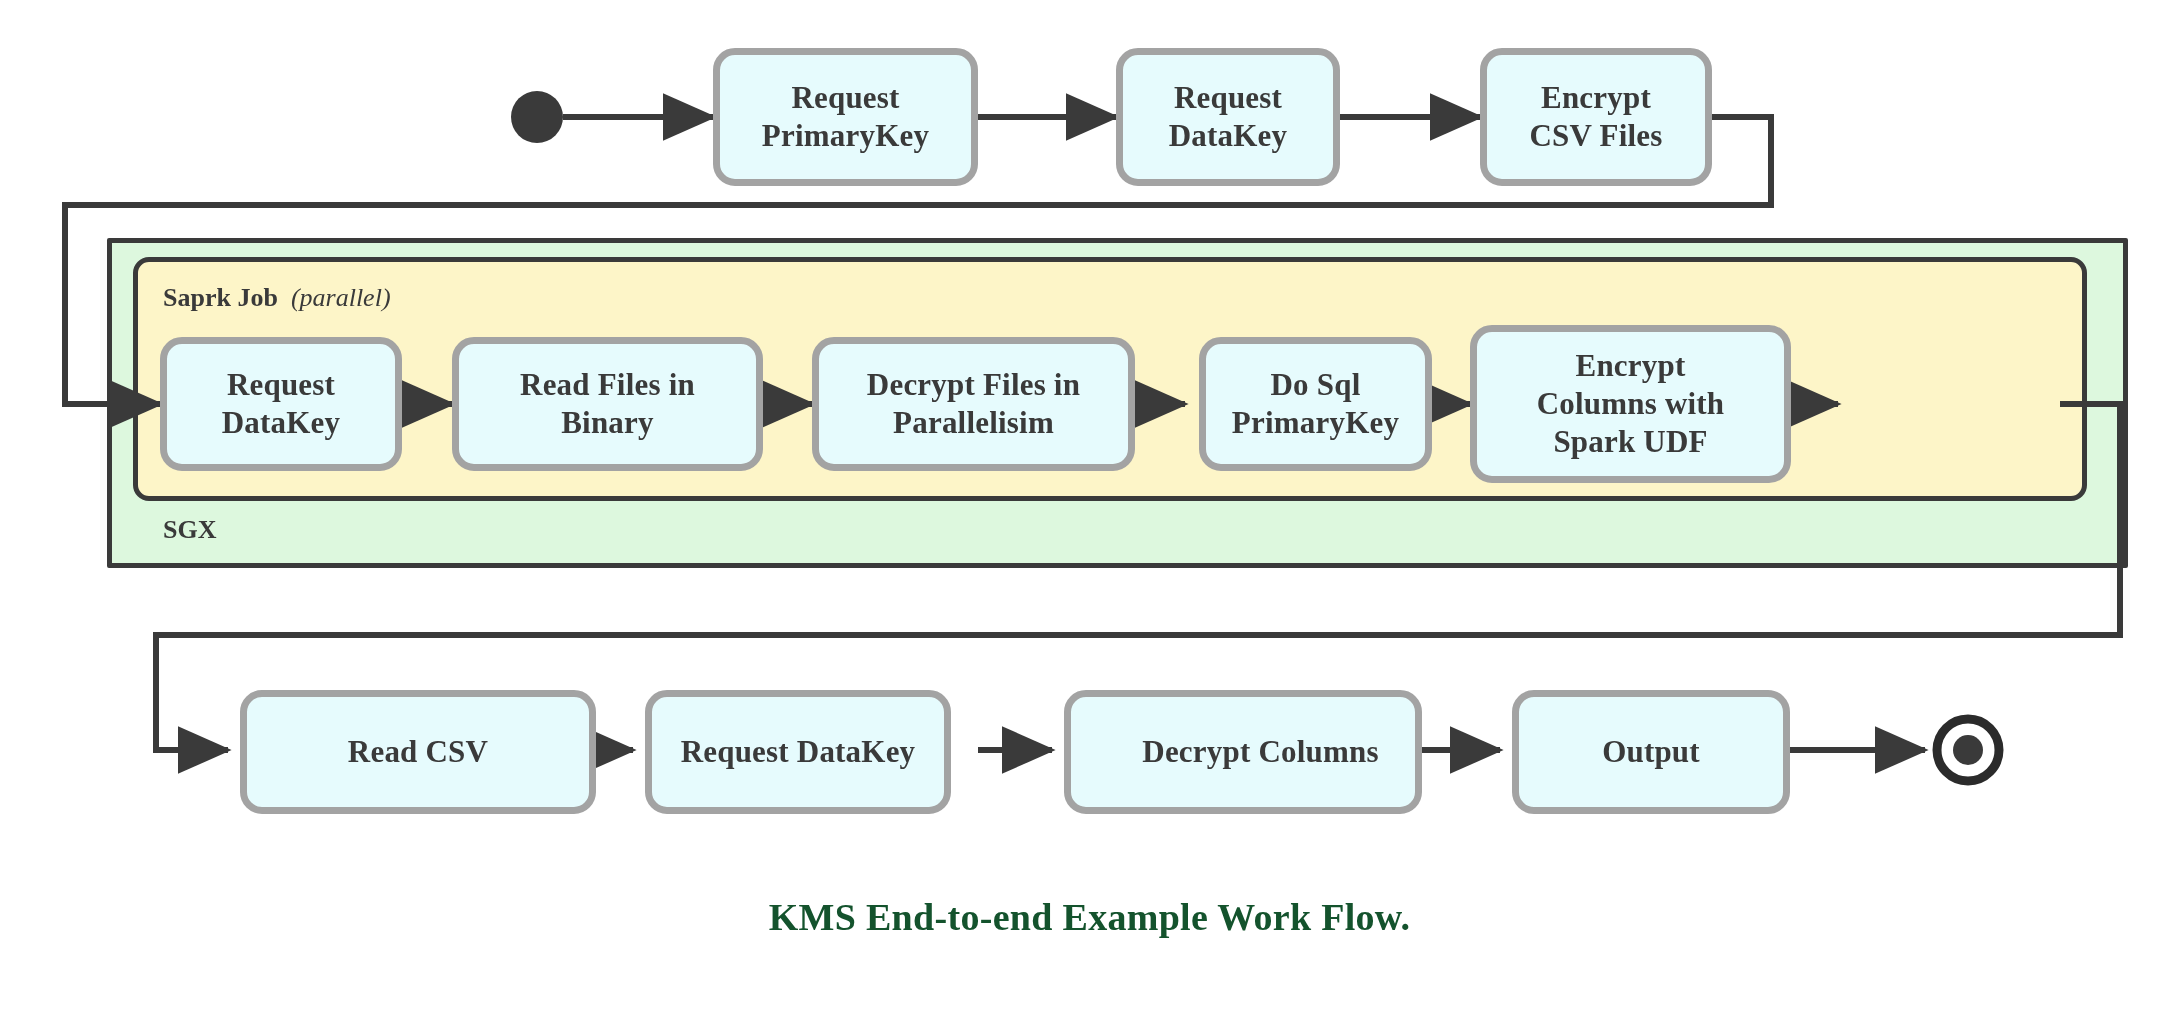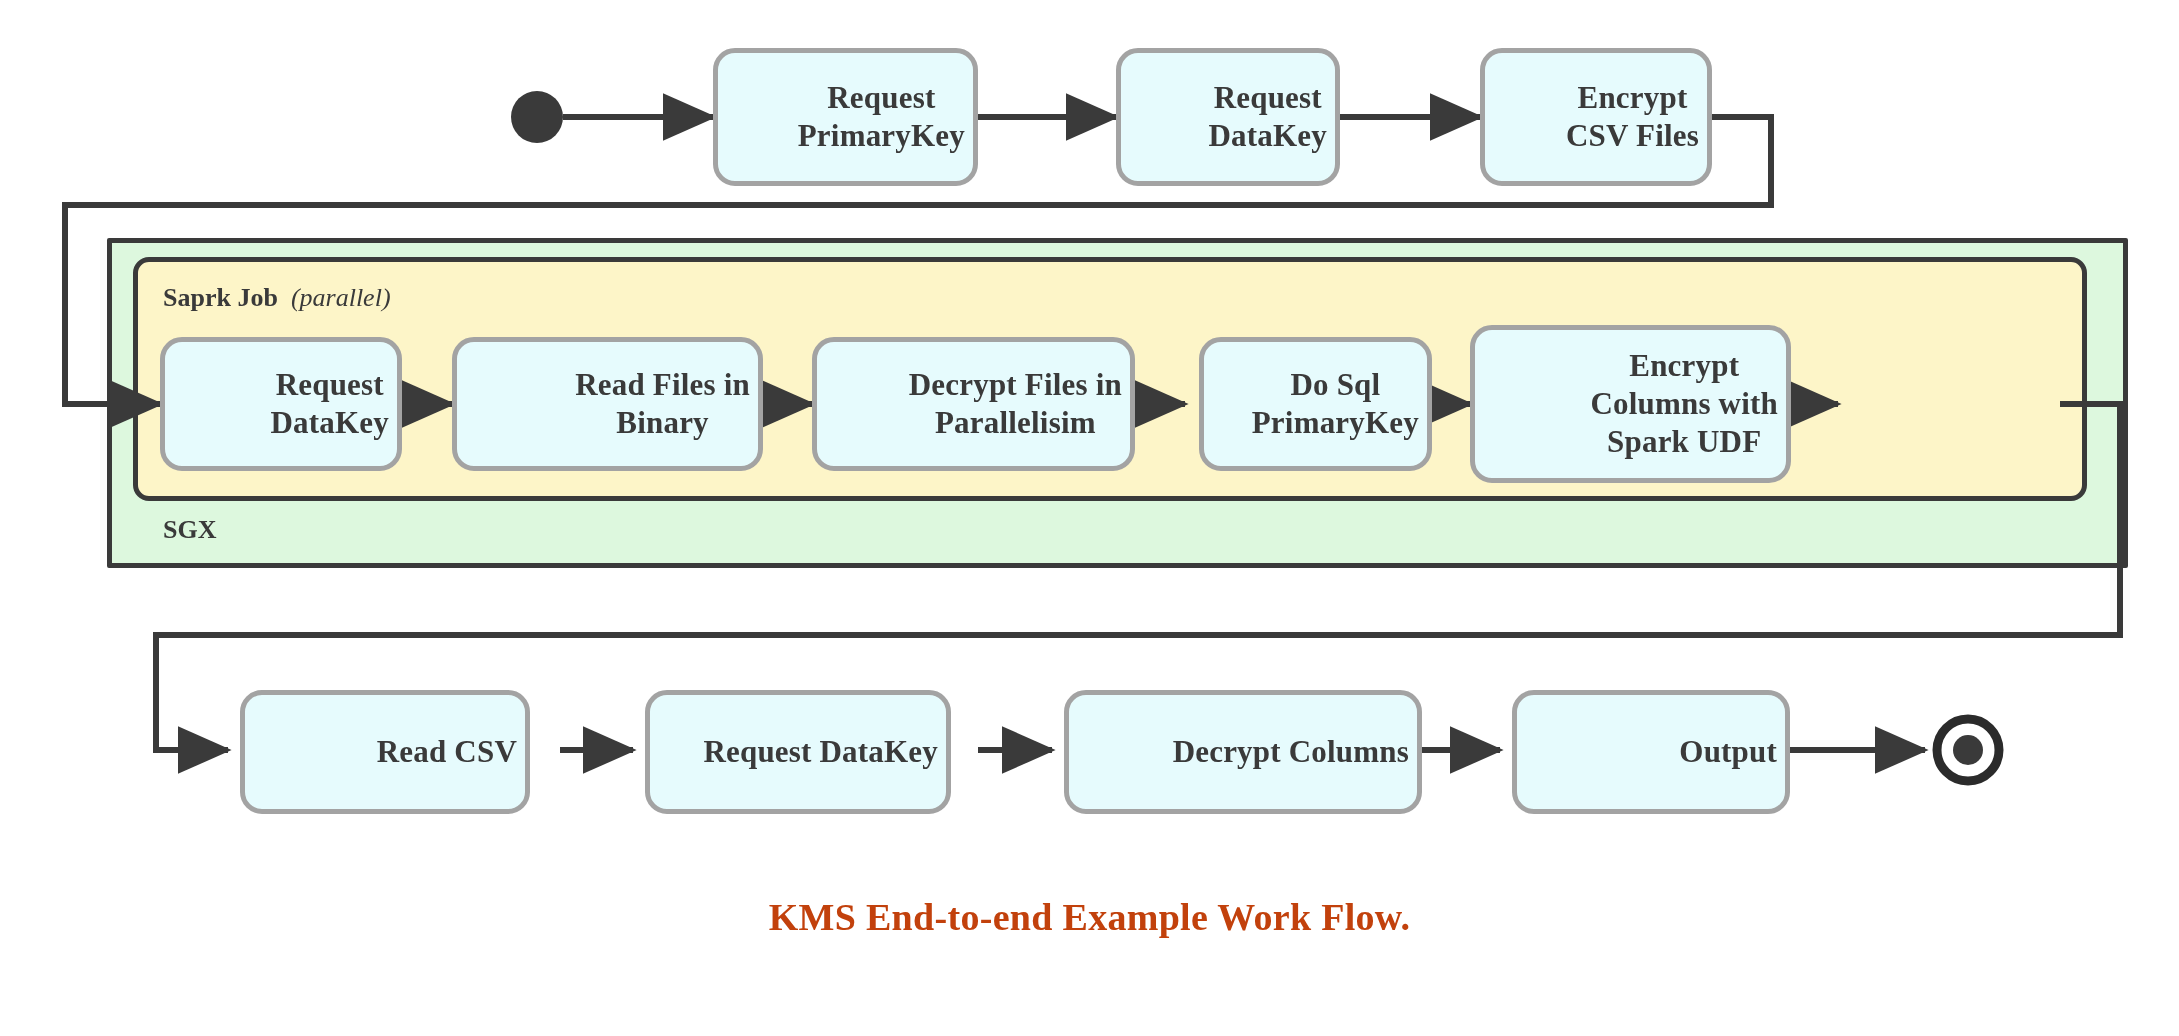--- a/index.html
+++ b/index.html
@@ -21,25 +21,25 @@
     position: absolute;
     left: 0;
     top: 0;
     width: 2179px;
     height: 1036px;
   }
   .node {
     position: absolute;
     box-sizing: border-box;
     background: #e6fbfd;
-    border: 5px solid #a3a3a3;
+    border: 7px solid #a3a3a3;
     border-radius: 22px;
     display: flex;
     align-items: center;
-    justify-content: flex-end;
+    justify-content: center;
     text-align: center;
     color: #3a3a3a;
     font-weight: bold;
     font-size: 31px;
     line-height: 1.22;
     letter-spacing: .2px;
     padding: 0 8px;
   }
   .node span { display: block; }
   .container-box {
@@ -64,21 +64,21 @@
     white-space: nowrap;
   }
   .box-label .paren {
     font-weight: normal;
     font-style: italic;
   }
   .caption {
     position: absolute;
     width: 100%;
     text-align: center;
-    color: #c2410c;
+    color: #14532d;
     font-weight: bold;
     font-size: 38px;
     letter-spacing: .3px;
   }
 </style>
 </head>
 <body>
 
 <div id="canvas">
 
@@ -181,21 +181,21 @@
 
   <div class="node" style="left:1470px; top:325px; width:321px; height:158px;">
     <div>
       <span>Encrypt</span>
       <span>Columns with</span>
       <span>Spark UDF</span>
     </div>
   </div>
 
 
-  <div class="node" style="left:240px; top:690px; width:290px; height:124px;">
+  <div class="node" style="left:240px; top:690px; width:356px; height:124px;">
     <div>
       <span>Read CSV</span>
     </div>
   </div>
 
   <div class="node" style="left:645px; top:690px; width:306px; height:124px;">
     <div>
       <span>Request DataKey</span>
     </div>
   </div>

